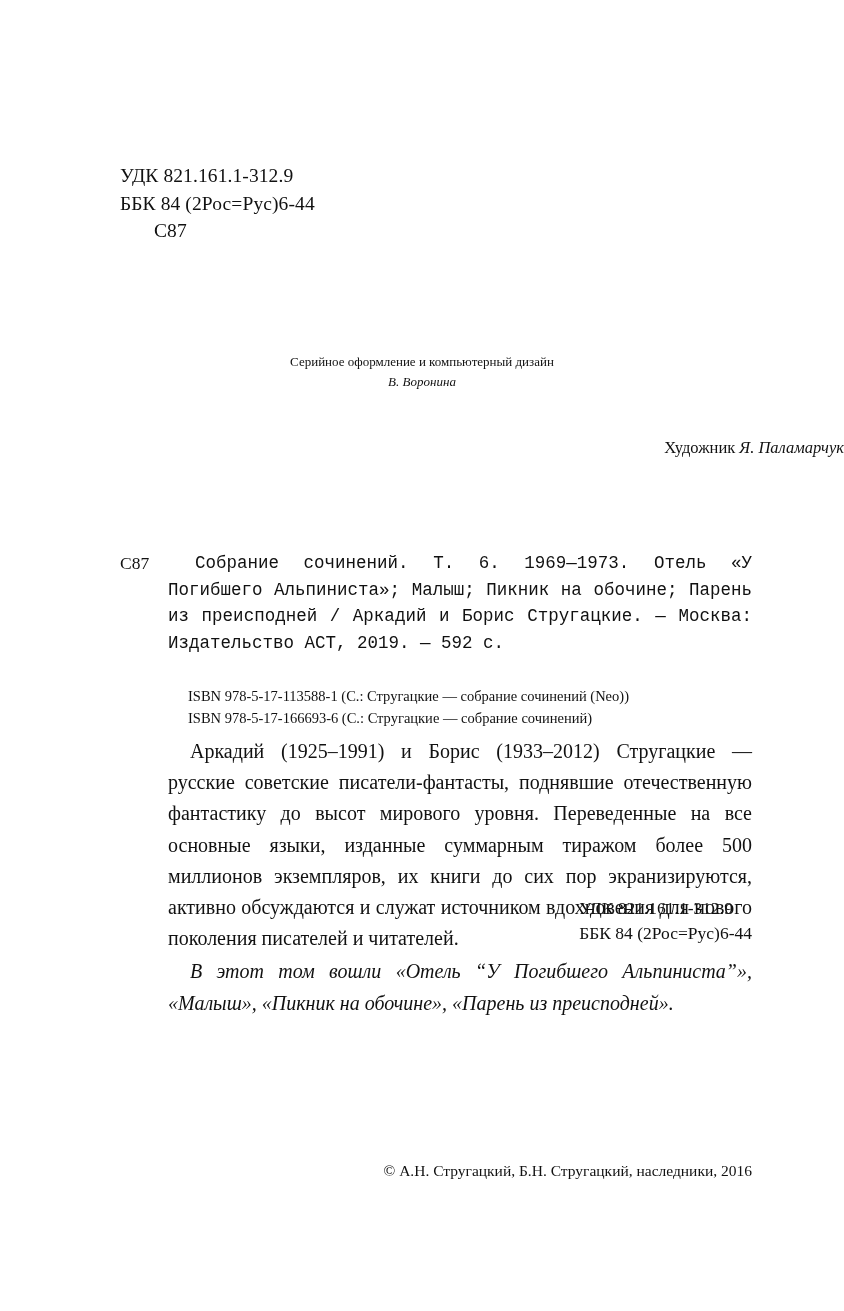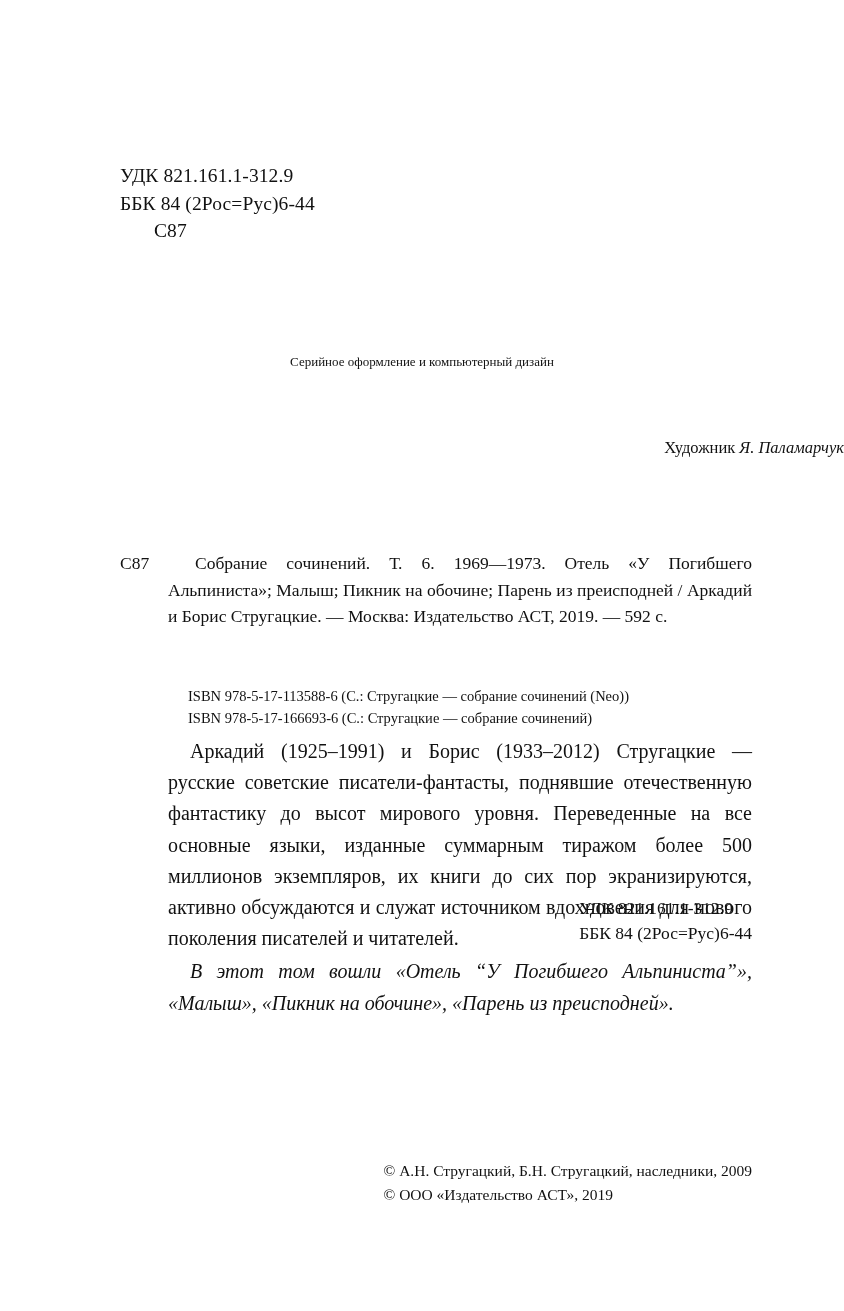--- a/index.html
+++ b/index.html
@@ -80,20 +80,21 @@
   .record .shelfmark {
     position: absolute;
     left: 0;
     top: 0;
     font-size: 17.5px;
   }
   .record .desc {
     margin-left: 48px;
     text-indent: 27px;
     hyphens: manual;
+    font-family: Liberation Mono, monospace;
   }
 
   
   .isbn {
     position: absolute;
     left: 188px;
     top: 666px;
     font-size: 14.5px;
     line-height: 1.5;
   }
@@ -140,47 +141,47 @@
 <div class="page">
 
   <div class="classification">
     <div class="line">УДК 821.161.1-312.9</div>
     <div class="line">ББК 84 (2Рос=Рус)6-44</div>
     <div class="line code-indent">С87</div>
   </div>
 
   <div class="credits">
     <div>Серийное оформление и компьютерный дизайн</div>
+    <div class="italic">В. Воронина</div>
   </div>
 
   <div class="artist">
     <span>Художник</span>
     <span class="italic">Я. Паламарчук</span>
   </div>
 
   <div class="record">
     <div class="body-row">
       <span class="shelfmark">С87</span>
       <div class="desc">Собрание сочинений. Т. 6. 1969—1973. Отель «У Погибшего Альпиниста»; Малыш; Пикник на обочине; Парень из преисподней / Аркадий и Борис Стругацкие. — Москва: Издательство АСТ, 2019. — 592 с.</div>
     </div>
   </div>
 
   <div class="isbn">
-    <div>ISBN 978-5-17-113588-6 (С.: Стругацкие — собрание сочинений (Neo))</div>
+    <div>ISBN 978-5-17-113588-1 (С.: Стругацкие — собрание сочинений (Neo))</div>
     <div>ISBN 978-5-17-166693-6 (С.: Стругацкие — собрание сочинений)</div>
   </div>
 
   <div class="annotation">
     <p>Аркадий (1925–1991) и Борис (1933–2012) Стругацкие — русские советские писатели-фантасты, поднявшие отечественную фантастику до высот мирового уровня. Переведенные на все основные языки, изданные суммарным тиражом более 500 миллионов экземпляров, их книги до сих пор экранизируются, активно обсуждаются и служат источником вдохновения для нового поколения писателей и читателей.</p>
     <p>В этот том вошли «Отель “У Погибшего Альпиниста”», «Малыш», «Пикник на обочине», «Парень из преисподней».</p>
   </div>
 
   <div class="codes-bottom">
     <div>УДК 821.161.1-312.9</div>
     <div>ББК 84 (2Рос=Рус)6-44</div>
   </div>
 
   <div class="copyright">
-    <div>© А.Н. Стругацкий, Б.Н. Стругацкий, наследники, 2009</div>
-    <div>© ООО «Издательство АСТ», 2019</div>
+    <div>© А.Н. Стругацкий, Б.Н. Стругацкий, наследники, 2016</div>
   </div>
 
 </div>
 
 </body></html>

